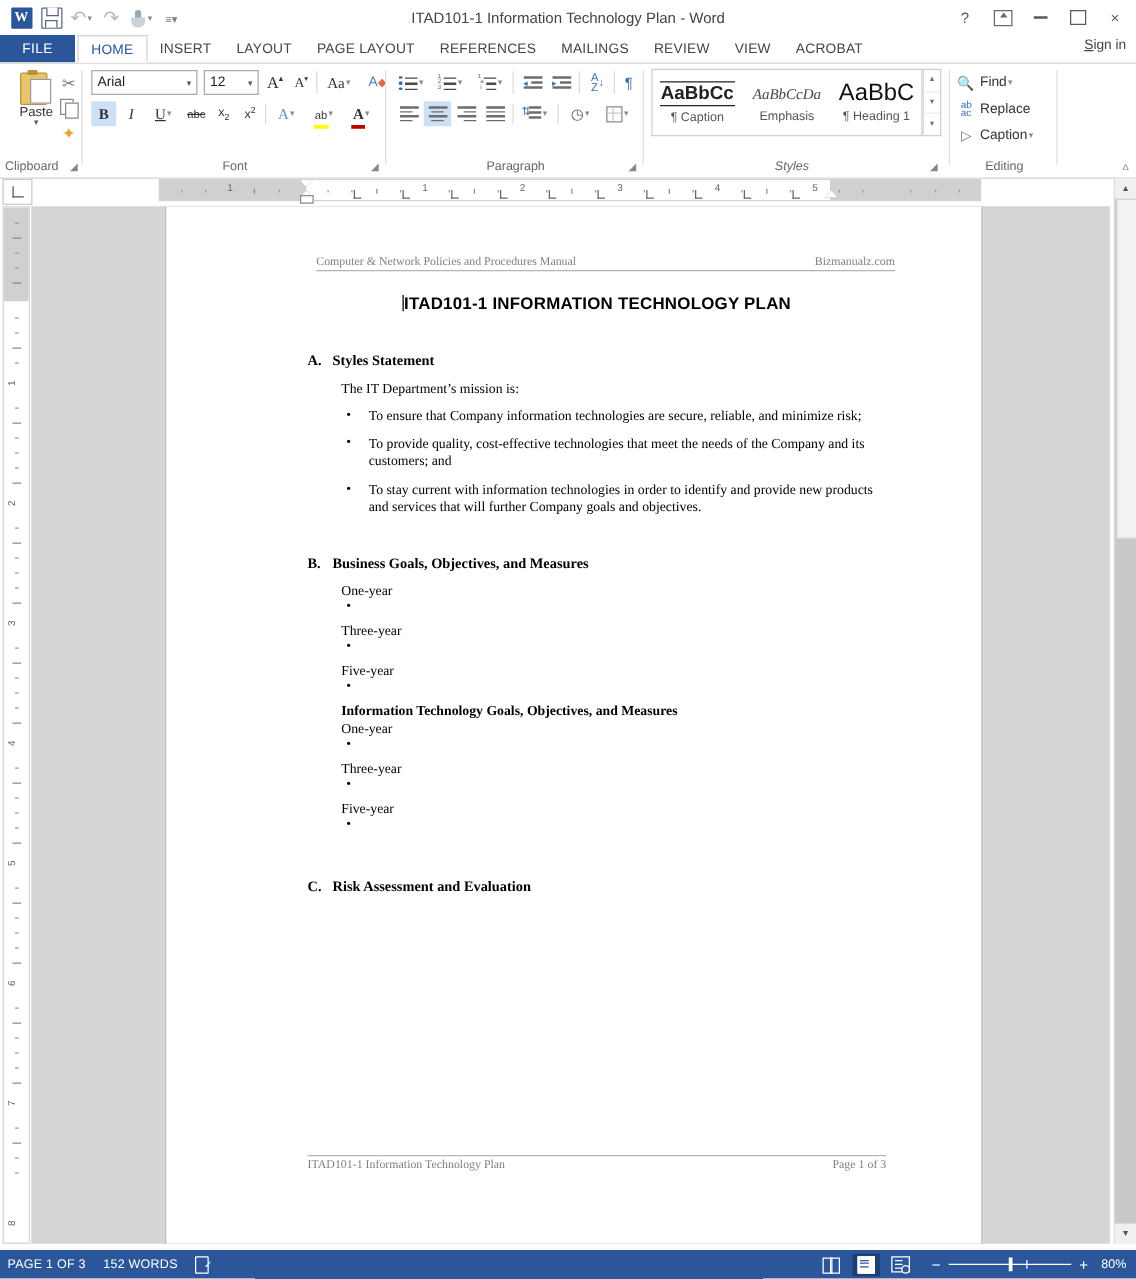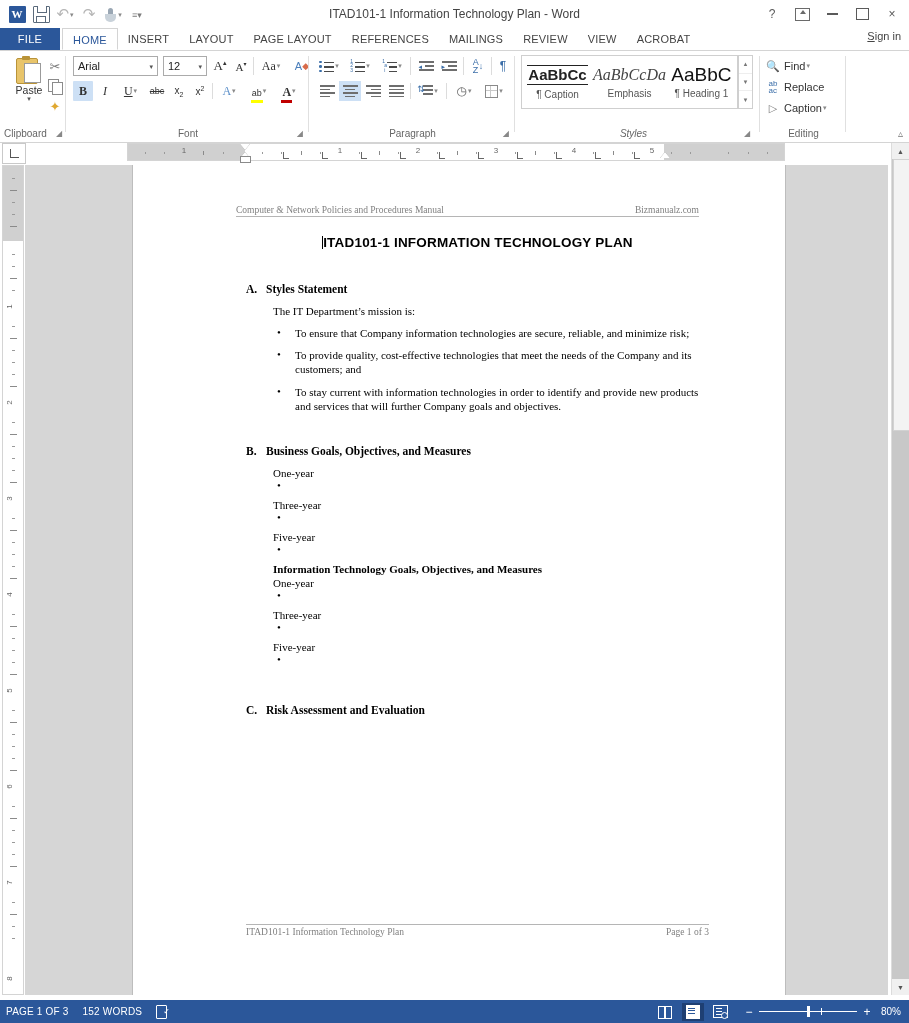--- a/index.html
+++ b/index.html
@@ -129,21 +129,21 @@
   .listico .n{position:absolute;left:0;font-size:5px;color:#3b6ea8;line-height:3px;font-family:"Liberation Sans",sans-serif;}
   .aligni{width:15px;height:12px;position:relative;}
   .aligni i{position:absolute;height:1.6px;background:#6e6e6e;left:0;}
 
   
   .stylegrp{left:516px; width:244px;}
   .stylebox{position:absolute;left:5px;top:4px;width:215px;height:52px;border:1px solid #cfcfcf;background:#fff;display:flex;}
   .sitem{flex:1;display:flex;flex-direction:column;align-items:center;justify-content:center;cursor:pointer;}
   .sprev{font-size:15px;color:#222;line-height:18px;}
   .sprev.cap{font-weight:bold;border-top:1.5px solid #222;border-bottom:1.5px solid #222;padding:0 1px;}
-  .sprev.emph{font-style:italic;font-family:"Liberation Serif",serif;font-size:16px;color:#444;}
+  .sprev.emph{font-style:italic;font-family:"Liberation Serif",serif;font-size:12px;color:#444;}
   .sprev.h1{font-size:19px;color:#111;}
   .sname{font-size:10px;color:#555;margin-top:4px;}
   .styscroll{position:absolute;left:222px;top:4px;width:13px;height:52px;border:1px solid #cfcfcf;background:#fff;display:flex;flex-direction:column;}
   .styscroll div{flex:1;display:flex;align-items:center;justify-content:center;font-size:6px;color:#777;cursor:pointer;border-bottom:1px solid #eee;}
 
   
   .editgrp{left:761px; width:85px;}
   .ed-row{position:absolute;left:4px;height:18px;display:flex;align-items:center;cursor:pointer;font-size:11px;color:#333;}
   .ed-ico{width:16px;display:flex;justify-content:center;margin-right:3px;}
   .ribcollapse{position:absolute;right:6px;bottom:3px;font-size:10px;color:#777;cursor:pointer;}
@@ -165,21 +165,21 @@
   .vruler{position:absolute;left:2px;top:165px;width:22px;height:830px;background:#fff;border:1px solid #d4d4d4;box-sizing:border-box;overflow:hidden;}
   .vr-margin{position:absolute;left:0;right:0;background:#d0d0d0;}
   .vr-tick{position:absolute;left:9px;width:3px;height:1px;background:#9a9a9a;}
   .vr-half{position:absolute;left:7px;width:7px;height:1px;background:#8a8a8a;}
   .vr-num{position:absolute;left:4px;font-size:8px;color:#666;transform:rotate(-90deg);}
 
   
   .docarea{position:absolute;left:25px;top:165px;width:863px;height:830px;background:#d6d6d6;overflow:hidden;}
   .page{position:absolute;left:108px;top:0px;width:652px;min-height:830px;background:#fff;box-shadow:0 0 0 1px #bdbdbd;}
 
-  .doc-header{position:absolute;left:103px;top:40px;width:463px;border-bottom:1px solid #b5b5b5;padding-bottom:1px;display:flex;justify-content:space-between;}
+  .doc-header{position:absolute;left:120px;top:40px;width:463px;border-bottom:1px solid #b5b5b5;padding-bottom:1px;display:flex;justify-content:space-between;}
   .doc-header span{font-family:"Liberation Serif",serif;font-size:9.5px;color:#808080;}
   .doc-title{position:absolute;left:113px;top:70px;width:463px;text-align:center;font-family:"Liberation Sans",sans-serif;font-weight:bold;font-size:13.5px;color:#000;letter-spacing:.2px;}
   .caretbar{display:inline-block;width:1px;height:13px;background:#000;vertical-align:-2px;margin-right:0px;}
 
   .body{position:absolute;left:113px;top:118px;width:463px;font-family:"Liberation Serif",serif;color:#000;}
   .sec-head{font-weight:bold;font-size:11.5px;margin:0 0 10px 0;}
   .sec-head .ltr{display:inline-block;width:20px;}
   .intro{font-size:11px;margin:0 0 9px 27px;}
   ul.bl{list-style:none;margin:0 0 0 27px;padding:0;}
   ul.bl li{position:relative;padding-left:22px;font-size:11px;line-height:14.2px;margin-bottom:8px;}

